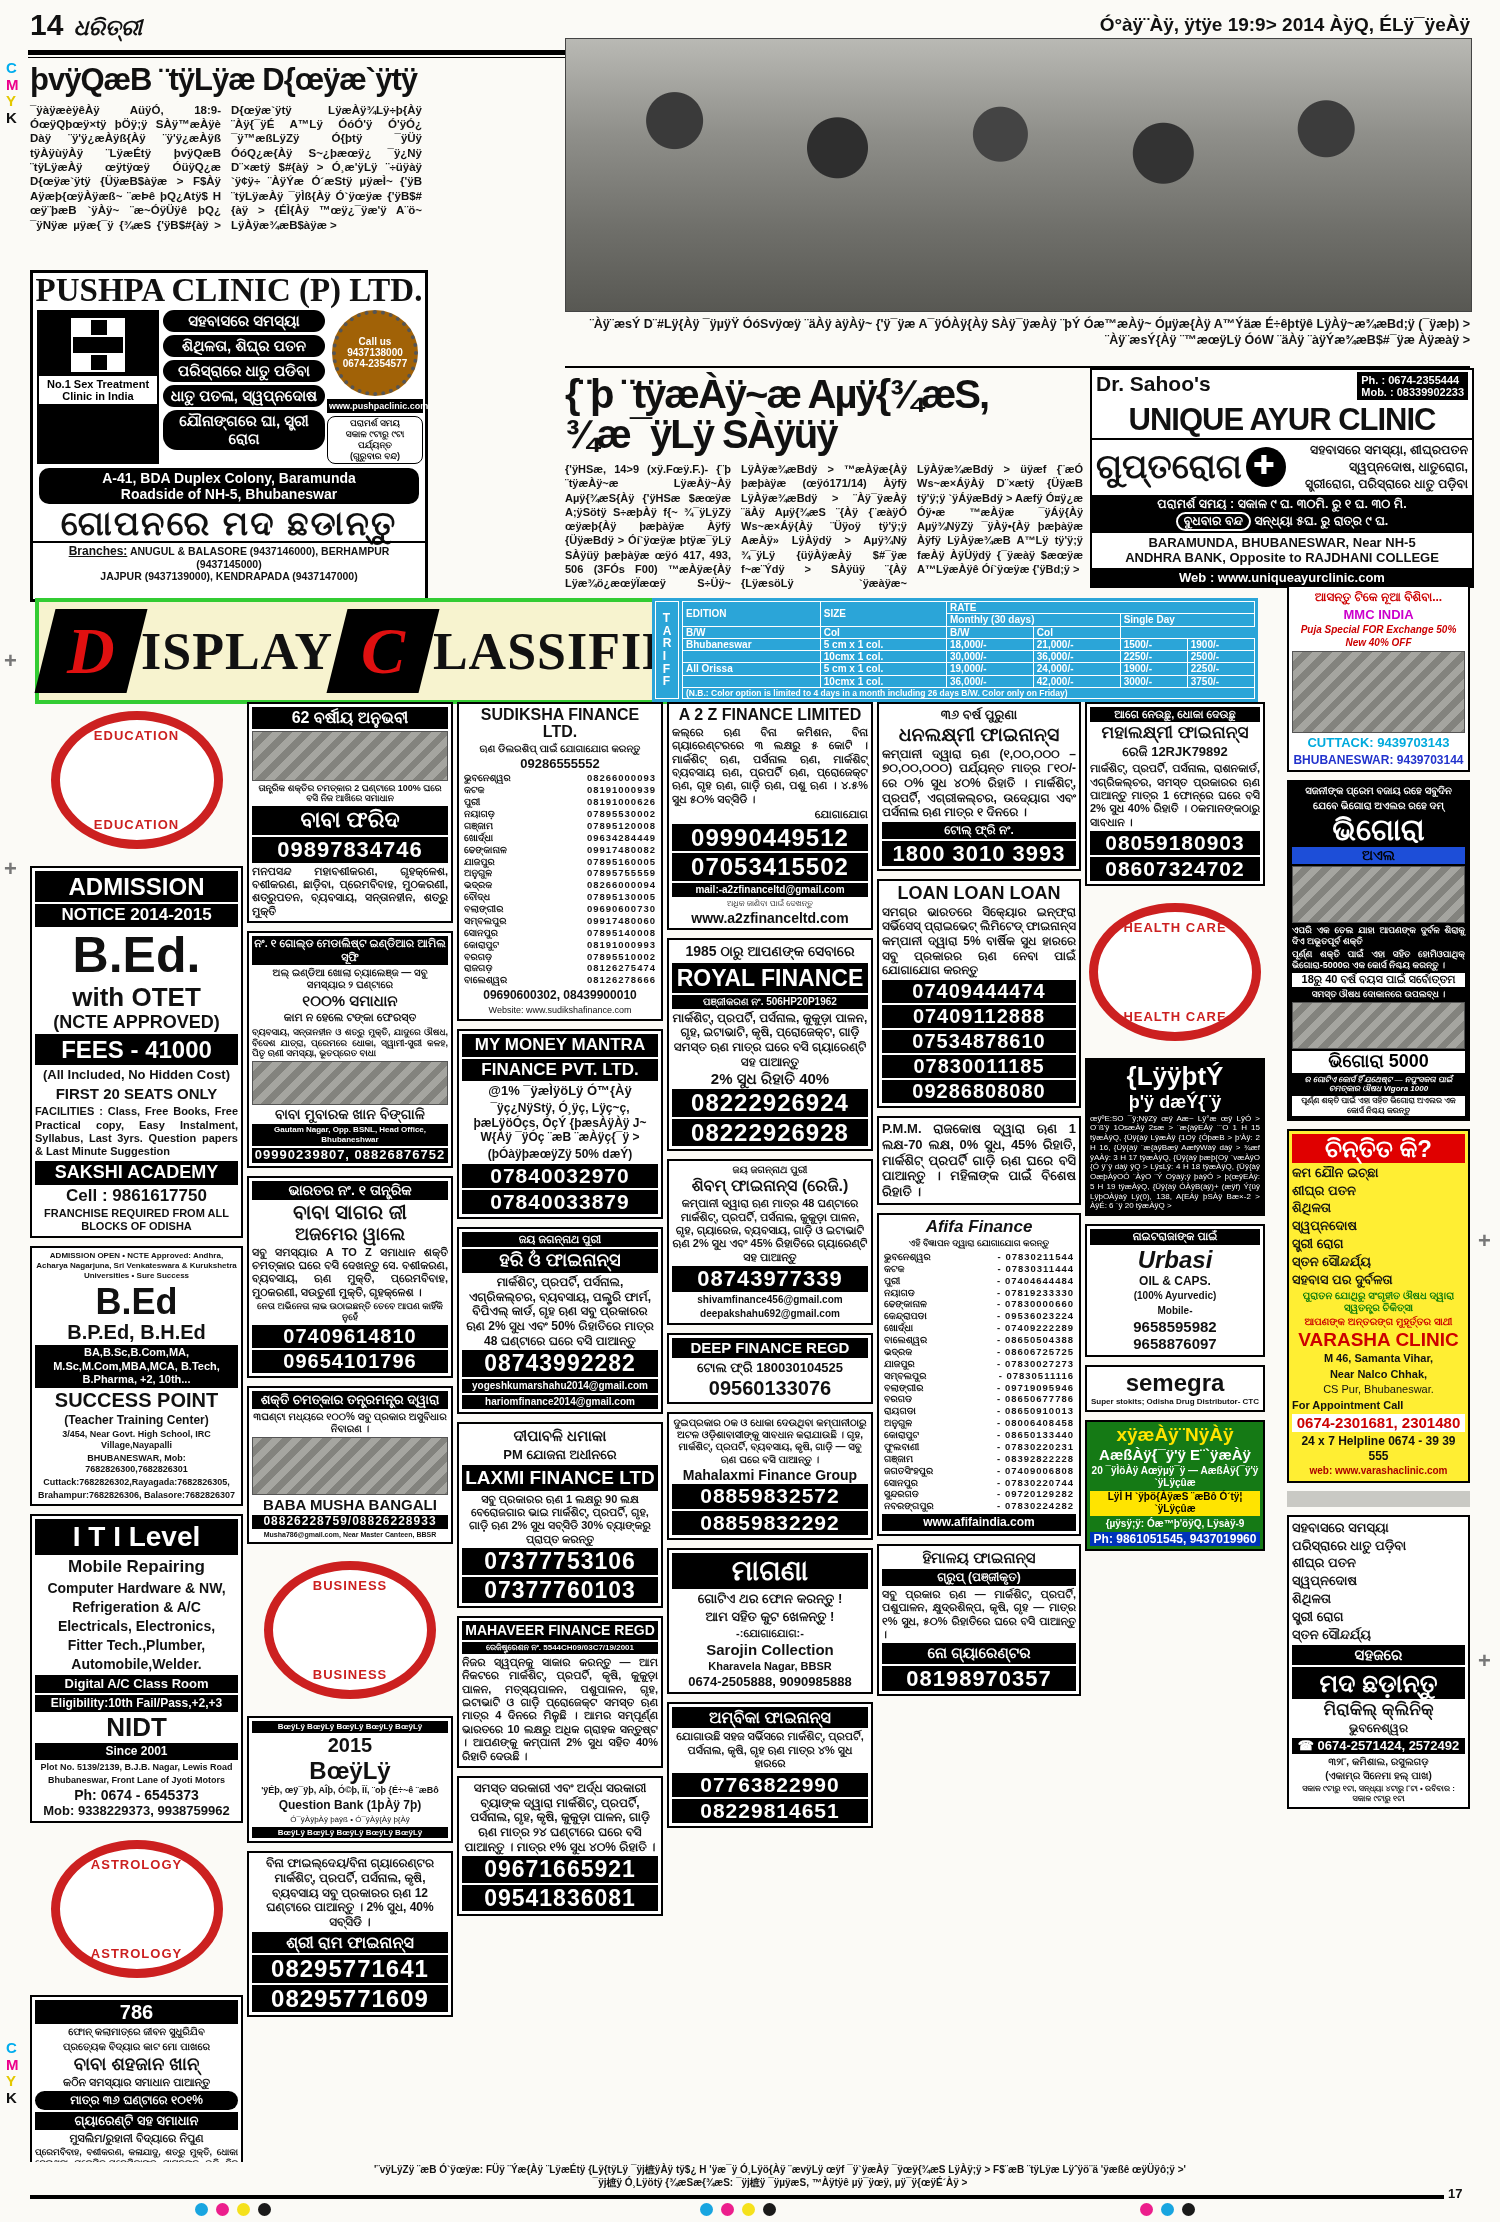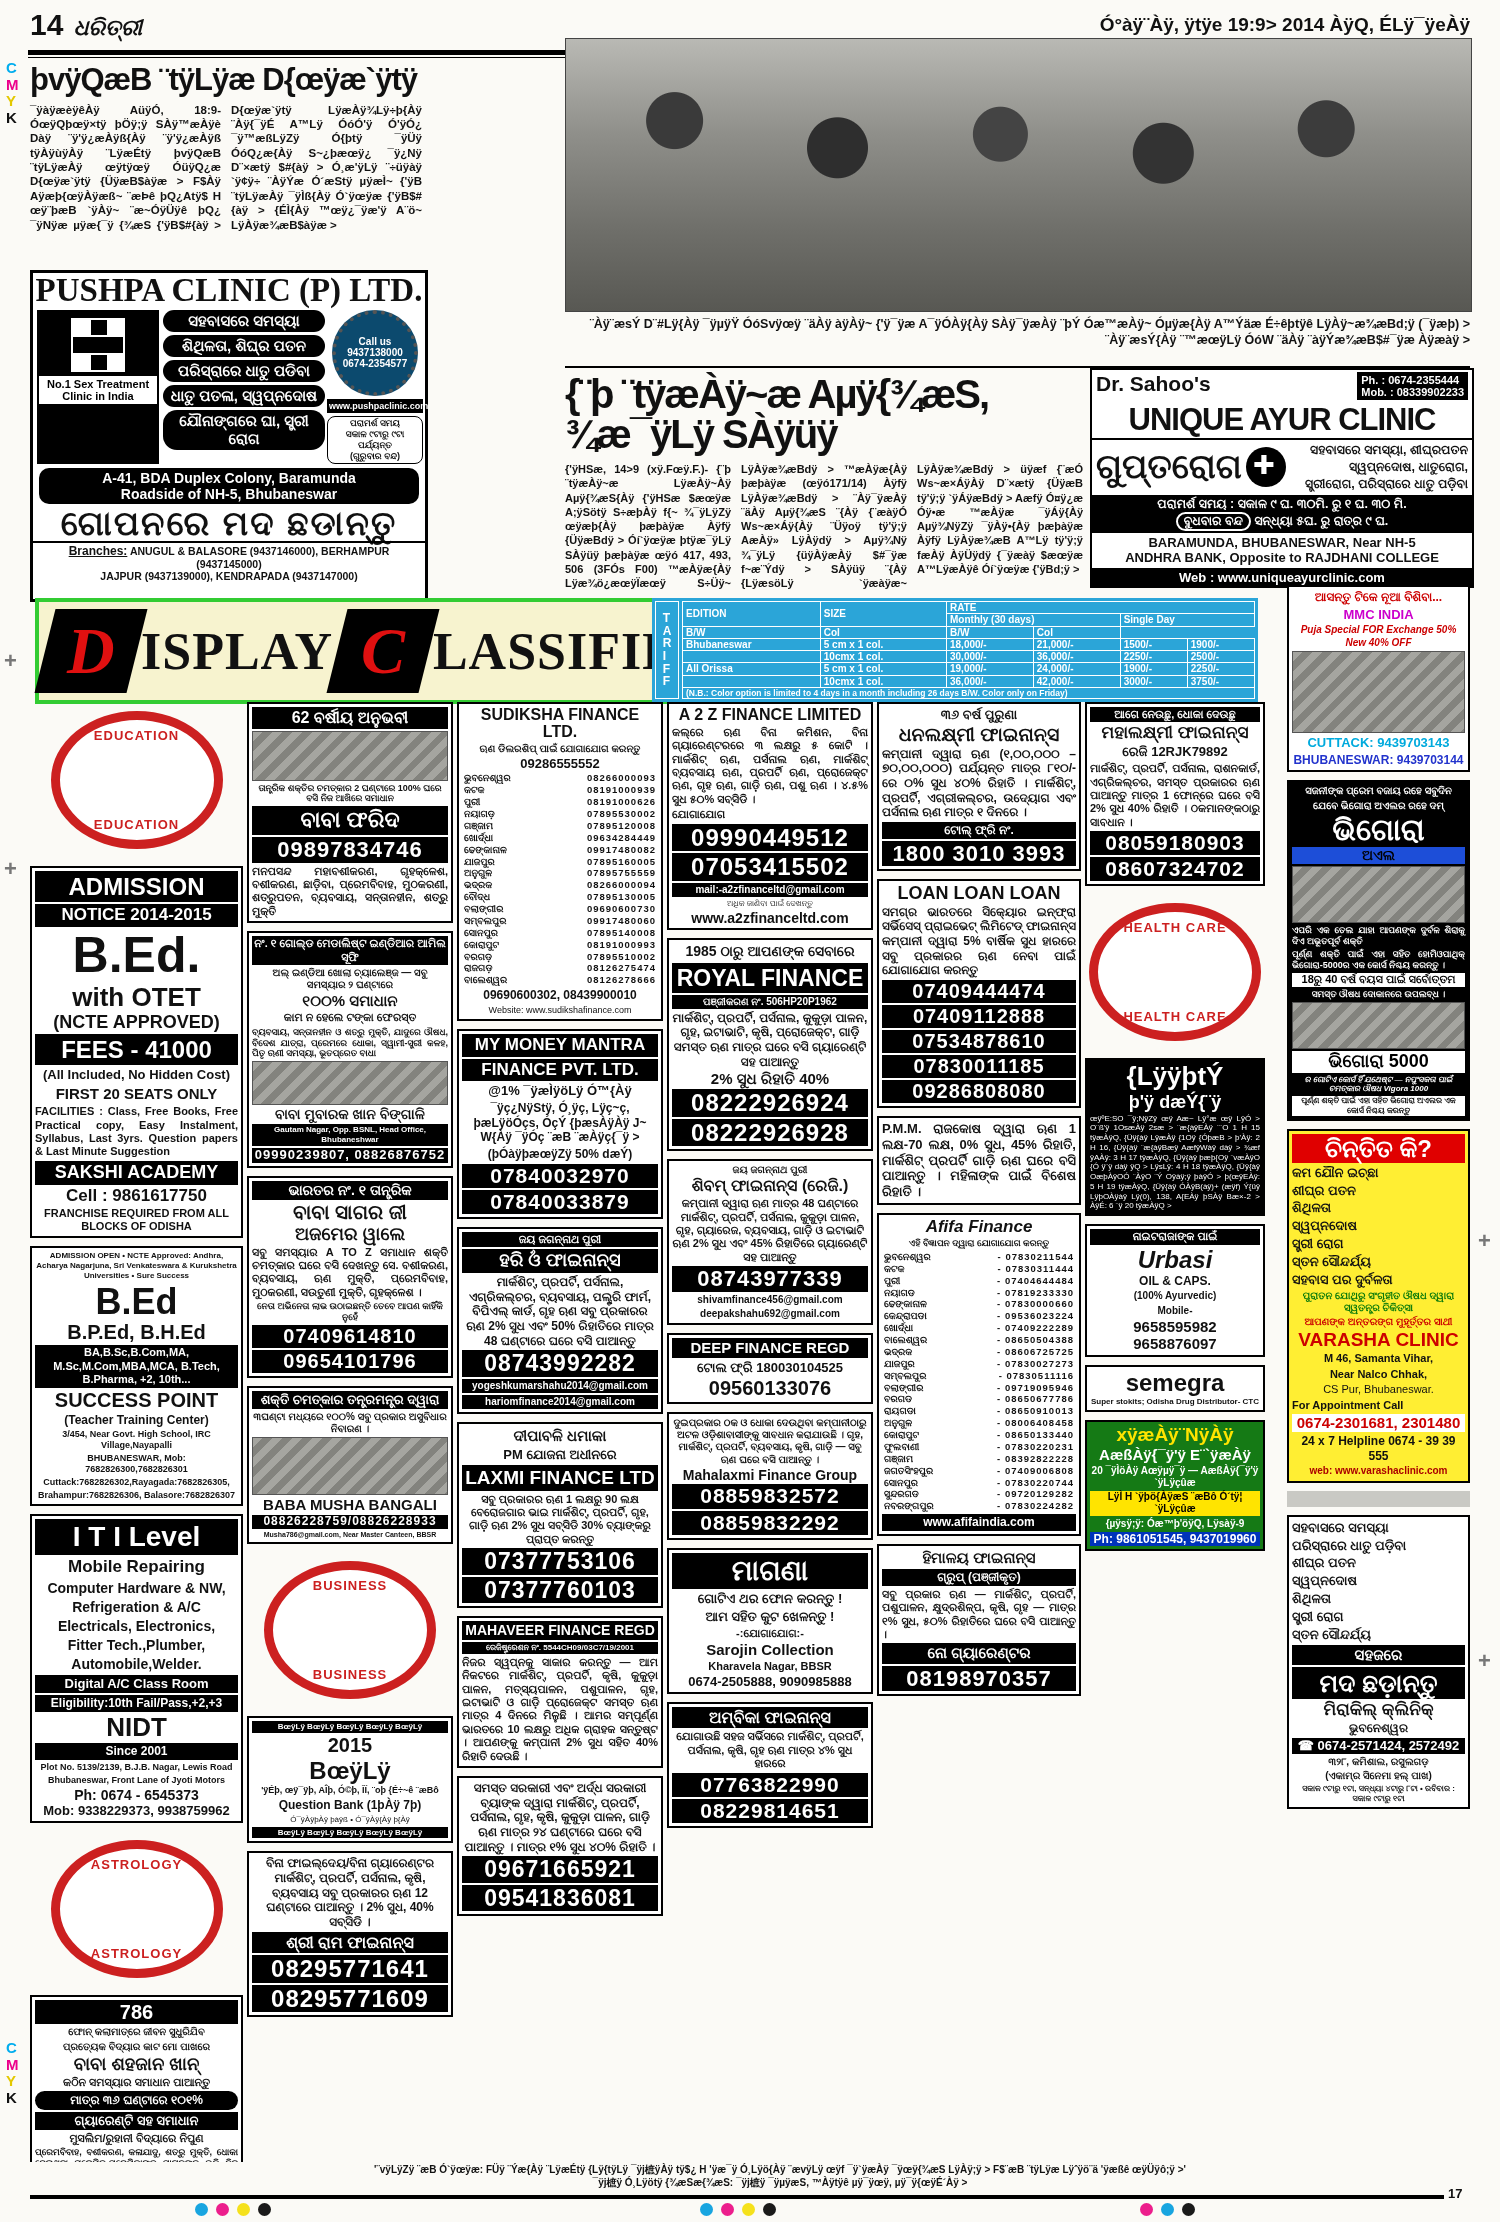--- a/index.html
+++ b/index.html
@@ -36,21 +36,21 @@
   .pu-mid{display:flex;gap:4px;padding:2px 4px;}
   .pu-left{width:118px;display:flex;flex-direction:column;align-items:center;background:#000;color:#fff;padding:4px 2px;}
   .pu-cross{width:54px;height:54px;position:relative;margin:4px 0;}
   .pu-cross:before,.pu-cross:after{content:"";position:absolute;background:#000;border:2px solid #fff;}
   .pu-cross:before{left:18px;top:0;width:16px;height:50px;}
   .pu-cross:after{left:0;top:17px;width:50px;height:16px;}
   .pu-badge{font-size:11px;font-weight:bold;text-align:center;background:#fff;color:#000;padding:2px;}
   .pu-pills{flex:1;display:flex;flex-direction:column;gap:3px;}
   .pill{background:#000;color:#fff;border-radius:14px;text-align:center;font-weight:bold;font-size:15px;padding:2px 4px;}
   .pu-right{width:92px;display:flex;flex-direction:column;align-items:center;gap:3px;}
-  .pu-call{width:78px;height:78px;border-radius:50%;background:#0c4a6e;color:#fff;display:flex;flex-direction:column;
+  .pu-call{width:78px;height:78px;border-radius:50%;background:#a16207;color:#fff;display:flex;flex-direction:column;
            align-items:center;justify-content:center;font-size:10px;font-weight:bold;text-align:center;border:4px dotted #555;}
   .pu-web{background:#000;color:#fff;font-size:9px;font-weight:bold;padding:2px;text-align:center;width:100%;}
   .pu-hours{border:1px solid #000;border-radius:8px;font-size:9px;font-weight:bold;text-align:center;padding:1px;width:100%;}
   .pu-addr{background:#000;color:#fff;border-radius:10px;margin:2px 6px;font-weight:bold;font-size:14px;text-align:center;padding:2px;}
   .pu-big{font-size:34px;font-weight:bold;text-align:center;letter-spacing:2px;line-height:1.05;}
   .pu-br{font-size:10.5px;font-weight:bold;text-align:center;padding:1px 2px;border-top:2px solid #000;}
   .pu-br u{font-size:12px;}
   
   .unique{left:1090px;top:368px;width:380px;height:216px;border:2px solid #000;background:#fff;display:flex;flex-direction:column;}
   .un-top{display:flex;justify-content:space-between;align-items:flex-start;padding:2px 4px;}
@@ -561,21 +561,21 @@
       <div class="ad">
         <div class="blk ctr" style="font-size: 12px; font-weight: bold;">ସମସ୍ତ ସରକାରୀ ଏବଂ ଅର୍ଦ୍ଧ ସରକାରୀ ବ୍ୟାଙ୍କ ଦ୍ୱାରା ମାର୍କଶିଟ୍, ପ୍ରପର୍ଟି, ପର୍ସନାଲ, ଗୃହ, କୃଷି, କୁକୁଡ଼ା ପାଳନ, ଗାଡ଼ି ଋଣ ମାତ୍ର ୨୪ ଘଣ୍ଟାରେ ଘରେ ବସି ପାଆନ୍ତୁ । ମାତ୍ର ୧% ସୁଧ ୪୦% ରିହାତି ।</div>
         <div class="blk numb" style="font-size: 23px;">09671665921</div>
         <div class="blk numb" style="font-size: 23px;">09541836081</div>
       </div>
     </div>
   <div class="col c4">
       <div class="ad">
         <div class="blk big" style="font-size: 16px;">A 2 Z FINANCE LIMITED</div>
         <div class="blk txt" style="font-size: 11px; font-weight: bold;">କଲ୍‌ରେ ଋଣ ବିନା କମିଶନ, ବିନା ଗ୍ୟାରେଣ୍ଟରରେ ୩ ଲକ୍ଷରୁ ୫ କୋଟି । ମାର୍କଶିଟ୍ ଋଣ, ପର୍ସନାଲ ଋଣ, ମାର୍କଶିଟ୍ ବ୍ୟବସାୟ ଋଣ, ପ୍ରପର୍ଟି ଋଣ, ପ୍ରୋଜେକ୍ଟ ଋଣ, ଗୃହ ଋଣ, ଗାଡ଼ି ଋଣ, ପଶୁ ଋଣ । ୪.୫% ସୁଧ ୫୦% ସବ୍‌ସିଡି ।</div>
-        <div class="blk lft" style="font-size: 11px;">ଯୋଗାଯୋଗ</div>
+        <div class="blk lft" style="font-size: 11px; text-align: right;">ଯୋଗାଯୋଗ</div>
         <div class="blk numb" style="font-size: 24px;">09990449512</div>
         <div class="blk numb" style="font-size: 24px;">07053415502</div>
         <div class="blk bar" style="font-size: 10px;">mail:-a2zfinanceltd@gmail.com</div>
         <div class="blk ctr" style="font-size: 8px;">ଅଧିକ ଜାଣିବା ପାଇଁ ଦେଖନ୍ତୁ</div>
         <div class="blk big" style="font-size: 14px;">www.a2zfinanceltd.com</div>
       </div>
       <div class="ad">
         <div class="blk ctr" style="font-size: 14px; font-weight: bold;">1985 ଠାରୁ ଆପଣଙ୍କ ସେବାରେ</div>
         <div class="blk bar" style="font-size: 23px;">ROYAL FINANCE</div>
         <div class="blk bar" style="font-size: 10px;">ପଞ୍ଜୀକରଣ ନଂ. 506HP20P1962</div>

